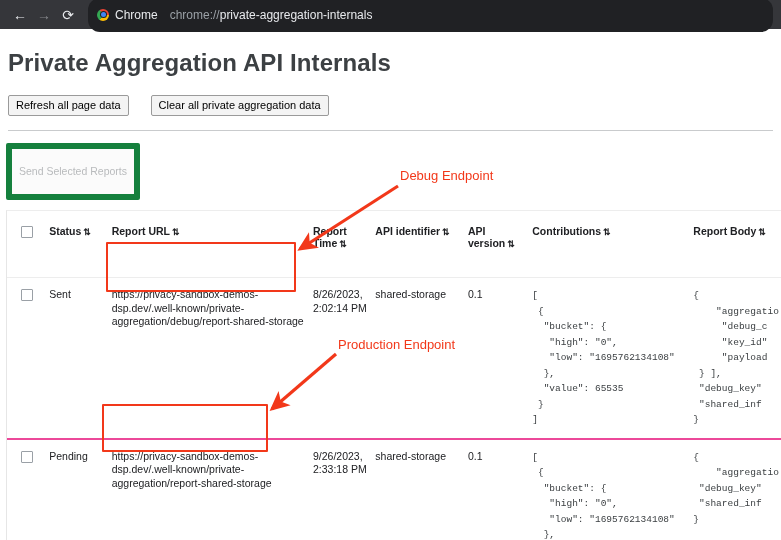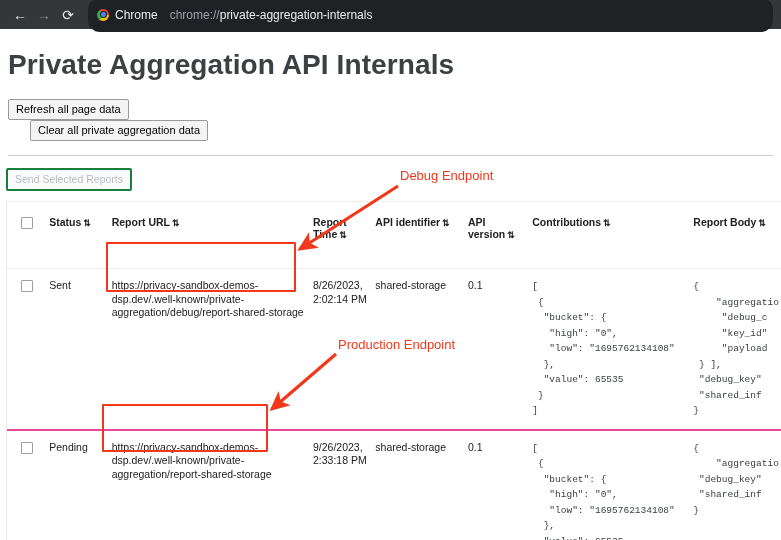--- a/index.html
+++ b/index.html
@@ -67,27 +67,27 @@
     margin-left: 12px; white-space: nowrap;
   }
   .omni-url .urlpath { color: #e8eaed; }
 
   
   .content { position: absolute; top: 29px; left: 0; width: 781px; }
 
   h1.page-title {
     margin: 0;
     padding: 20px 0 0 8px;
-    font-size: 28px;
+    font-size: 24px;
     font-weight: bold;
     color: #3c4043;
     letter-spacing: 0.1px;
   }
 
-  .btn-row { padding: 18px 0 0 8px; display: flex; align-items: flex-start; flex-direction: column; }
+  .btn-row { padding: 18px 0 0 8px; display: flex; align-items: center; }
   .btn {
     font-family: "Liberation Sans", sans-serif;
     font-size: 11px;
     color: #000;
     background: #f4f4f4;
     border: 1px solid #9a9a9a;
     border-radius: 2px;
     padding: 3px 7px;
     line-height: 13px;
     white-space: nowrap;
@@ -108,23 +108,23 @@
     font-weight: bold;
     color: #3c4043;
   }
 
   .send-row { padding: 12px 0 0 6px; }
   .btn-disabled {
     font-family: "Liberation Sans", sans-serif;
     font-size: 10.5px;
     color: #b9bbbd;
     background: #fbfbfb;
-    border: 2px solid #15803d;
+    border: 6px solid #15803d;
     border-radius: 2px;
-    padding: 3px 7px;
+    padding: 16px 7px;
     line-height: 13px;
   }
 
   
   .table-wrap {
     margin: 10px 0 0 6px;
     width: 775px;
     border-left: 1px solid #e6e6e6;
     border-top: 1px solid #ededed;
   }

